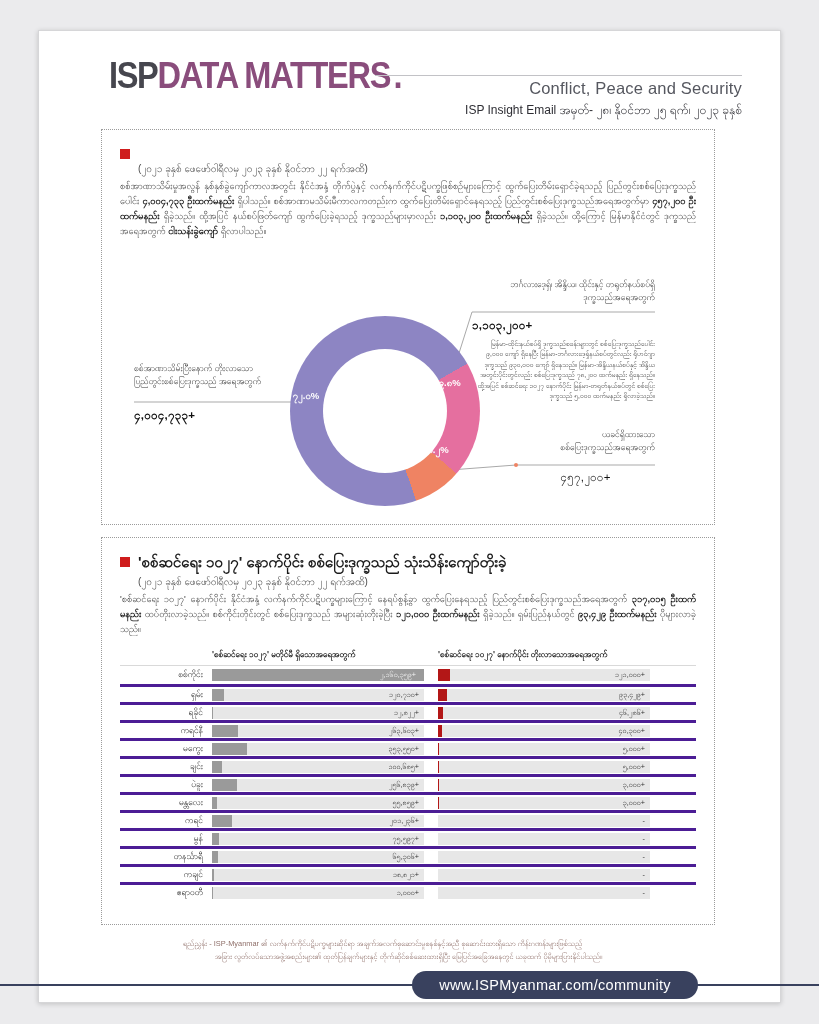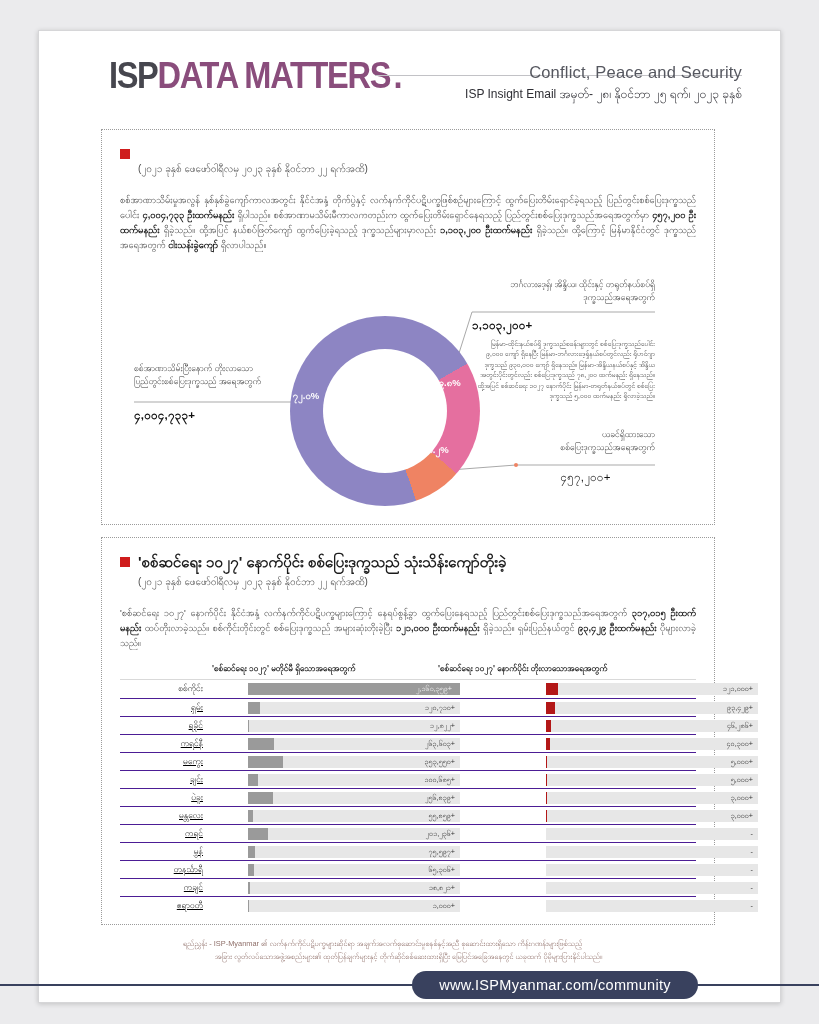--- a/index.html
+++ b/index.html
@@ -10,35 +10,35 @@
   .card { position:absolute; left:38px; top:30px; width:743px; height:973px;
           background:#ffffff; border:1px solid #d6d6d8; box-shadow:0 1px 5px rgba(0,0,0,.18); }
 
   
   .logo { position:absolute; left:70px; top:24px; font-weight:800; font-size:37px;
           letter-spacing:-1.5px; transform:scaleX(.88); transform-origin:left center; white-space:nowrap; }
   .logo-isp { color:#46464e; }
   .logo-main { color:#8a4d7c; }
   .logo-dot { color:#8a4d7c; margin-left:4px; }
   .header-line { position:absolute; left:336px; right:38px; top:44px; height:1px; background:#c2c2c6; }
-  .header-right { position:absolute; right:38px; top:32px; text-align:right; }
+  .header-right { position:absolute; right:38px; top:48px; text-align:right; }
   .tagline { font-size:16.5px; color:#55575f; letter-spacing:.2px; }
   .issue { font-size:12px; color:#2e2e34; margin-top:4px; }
 
   
   .panel { position:absolute; left:62px; width:614px; background:#fff;
            border:1.5px dotted #9b9b9b; padding:14px 18px; }
   .panel1 { top:98px; height:396px; }
   .panel2 { top:506px; height:388px; }
 
   .sec-title-row { display:flex; align-items:flex-start; gap:8px; }
   .bullet { width:10px; height:10px; background:#cf1d1d; margin-top:5px; flex:0 0 10px; }
   .sec-title { font-size:15px; font-weight:700; color:#1b1b1b; line-height:1.35; }
   .sec-subtitle { font-size:10px; color:#4a4a4a; margin:3px 0 0 18px; }
-  .body-p { font-size:9.3px; line-height:1.62; color:#3b3b3b; text-align:justify; margin-top:16px; }
+  .body-p { font-size:9.3px; line-height:1.62; color:#3b3b3b; text-align:justify; margin-top:2px; }
   .body-p .b { font-weight:700; color:#161616; }
 
   
   .chart-zone { position:absolute; left:18px; top:148px; width:578px; height:240px; }
   .connectors { position:absolute; left:0; top:0; }
   .donut { position:absolute; left:170px; top:38px; width:190px; height:190px; border-radius:50%; }
   .hole { position:absolute; left:33px; top:33px; width:124px; height:124px; border-radius:50%; background:#fff; }
   .pct { position:absolute; width:52px; text-align:center; color:#fff; font-size:9.5px; font-weight:600; }
   .pct-purple { left:160px; top:112px; }
   .pct-pink   { left:301px; top:99px;  }
@@ -50,22 +50,22 @@
   .lbl-top-val { position:absolute; left:352px; top:40px; font-size:11.5px; font-weight:700; color:#0f0f0f; letter-spacing:.3px; }
   .lbl-top-note { position:absolute; right:43px; top:61px; width:178px; text-align:right; font-size:6.7px; line-height:1.55; color:#3c3c3c; }
   .lbl-bot   { position:absolute; right:43px; top:150px; width:160px; text-align:right; font-size:8.6px; line-height:1.55; color:#333; }
   .lbl-bot-val { position:absolute; left:396px; top:192px; width:139px; text-align:center; font-size:11.5px; font-weight:400; color:#0f0f0f; letter-spacing:.3px; }
 
   
   .bar-table { margin-top:12px; }
   .bt-header, .bt-row { display:grid; grid-template-columns:92px 212px 14px 212px; align-items:center; }
   .bt-header { padding-bottom:4px; border-bottom:1px solid #d9d9d9; }
   .bt-col-head { font-size:8.2px; font-weight:700; color:#222; }
-  .bt-row { height:18px;gap:36px; }
-  .bt-row + .bt-row { border-top:1px solid #4c1d95;text-decoration:underline; }
+  .bt-row { height:18px; }
+  .bt-row + .bt-row { border-top:3px solid #4c1d95; }
   .bt-region { font-size:8.5px; color:#222; text-align:right; padding-right:9px; }
   .bt-track { position:relative; height:12px; background:#e7e7e7; }
   .bt-bar { position:absolute; left:0; top:0; height:12px; }
   .bt-bar.gray { background:#9a9a9a; }
   .bt-bar.red  { background:#b31717; }
   .bt-val { position:absolute; right:5px; top:1px; font-size:7.2px; color:#333; }
   .bt-val.inside { color:#f4f4f4; right:8px; }
 
   
   .footnote { position:absolute; left:98px; top:907px; width:566px; font-size:7.4px;

